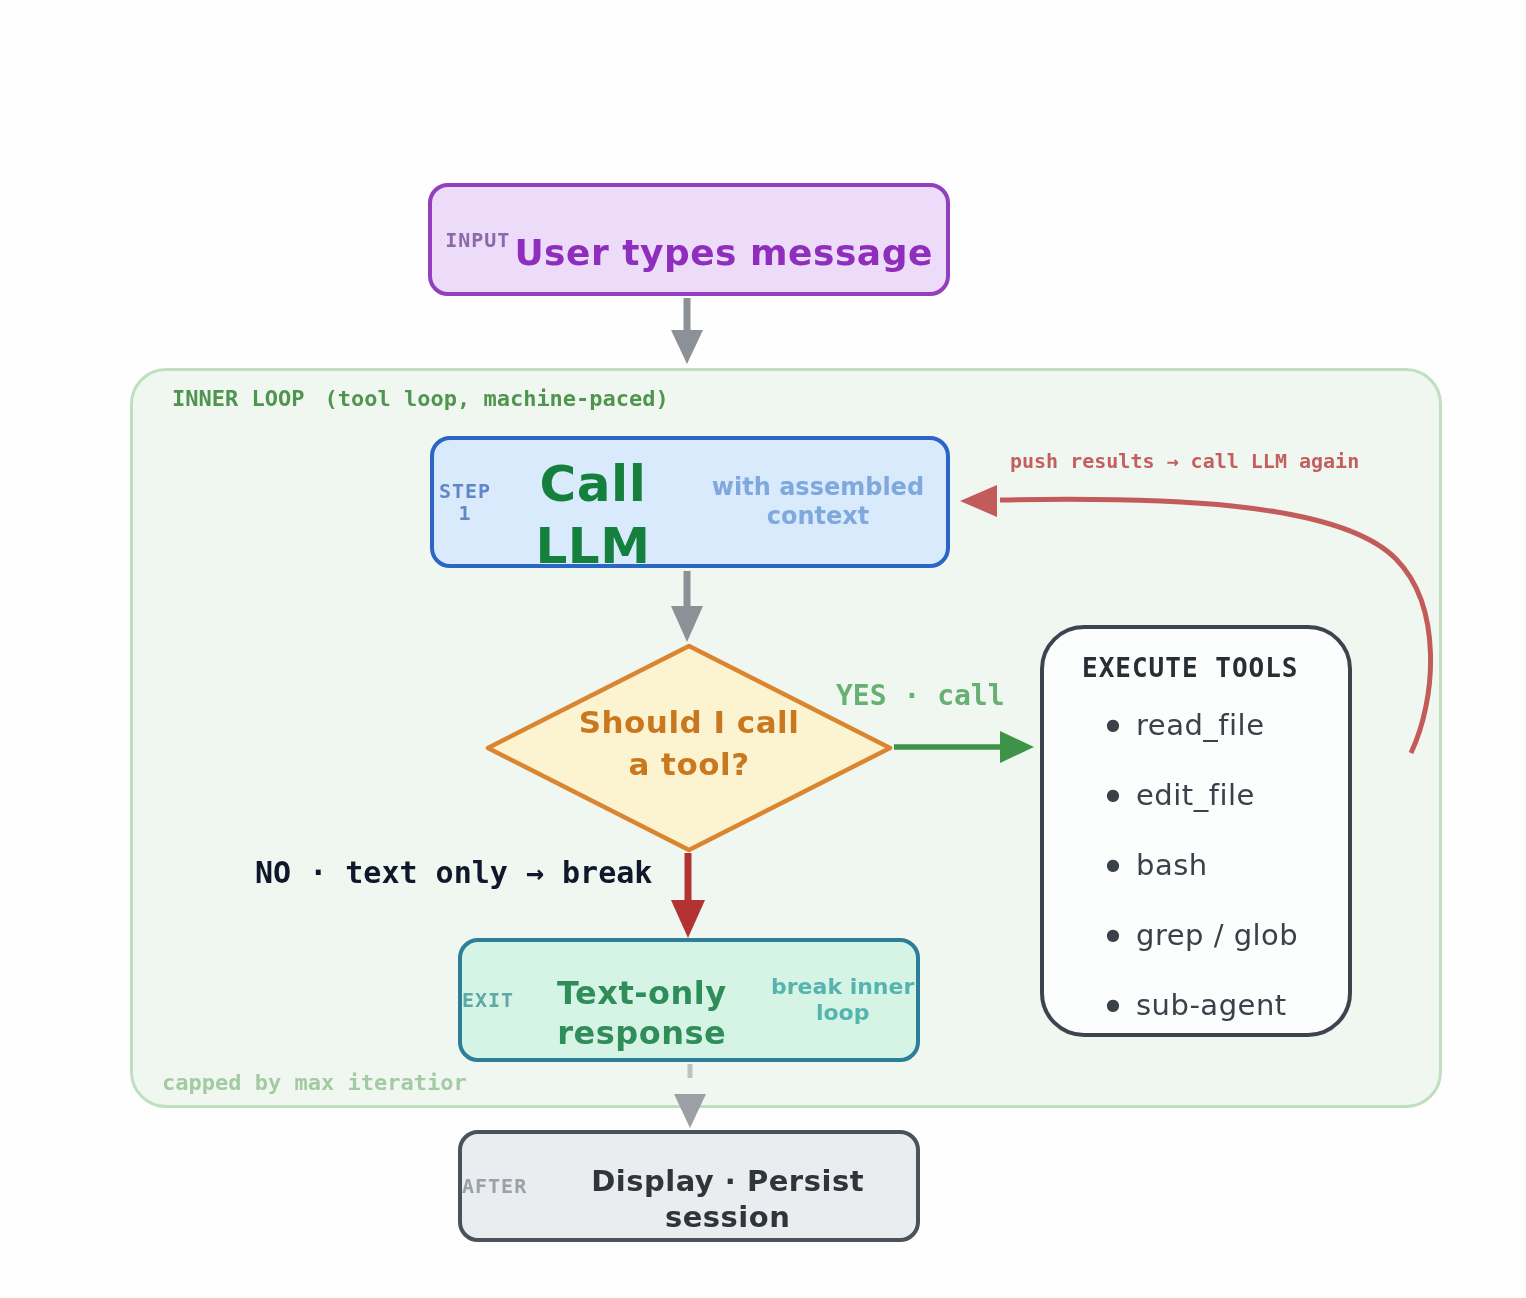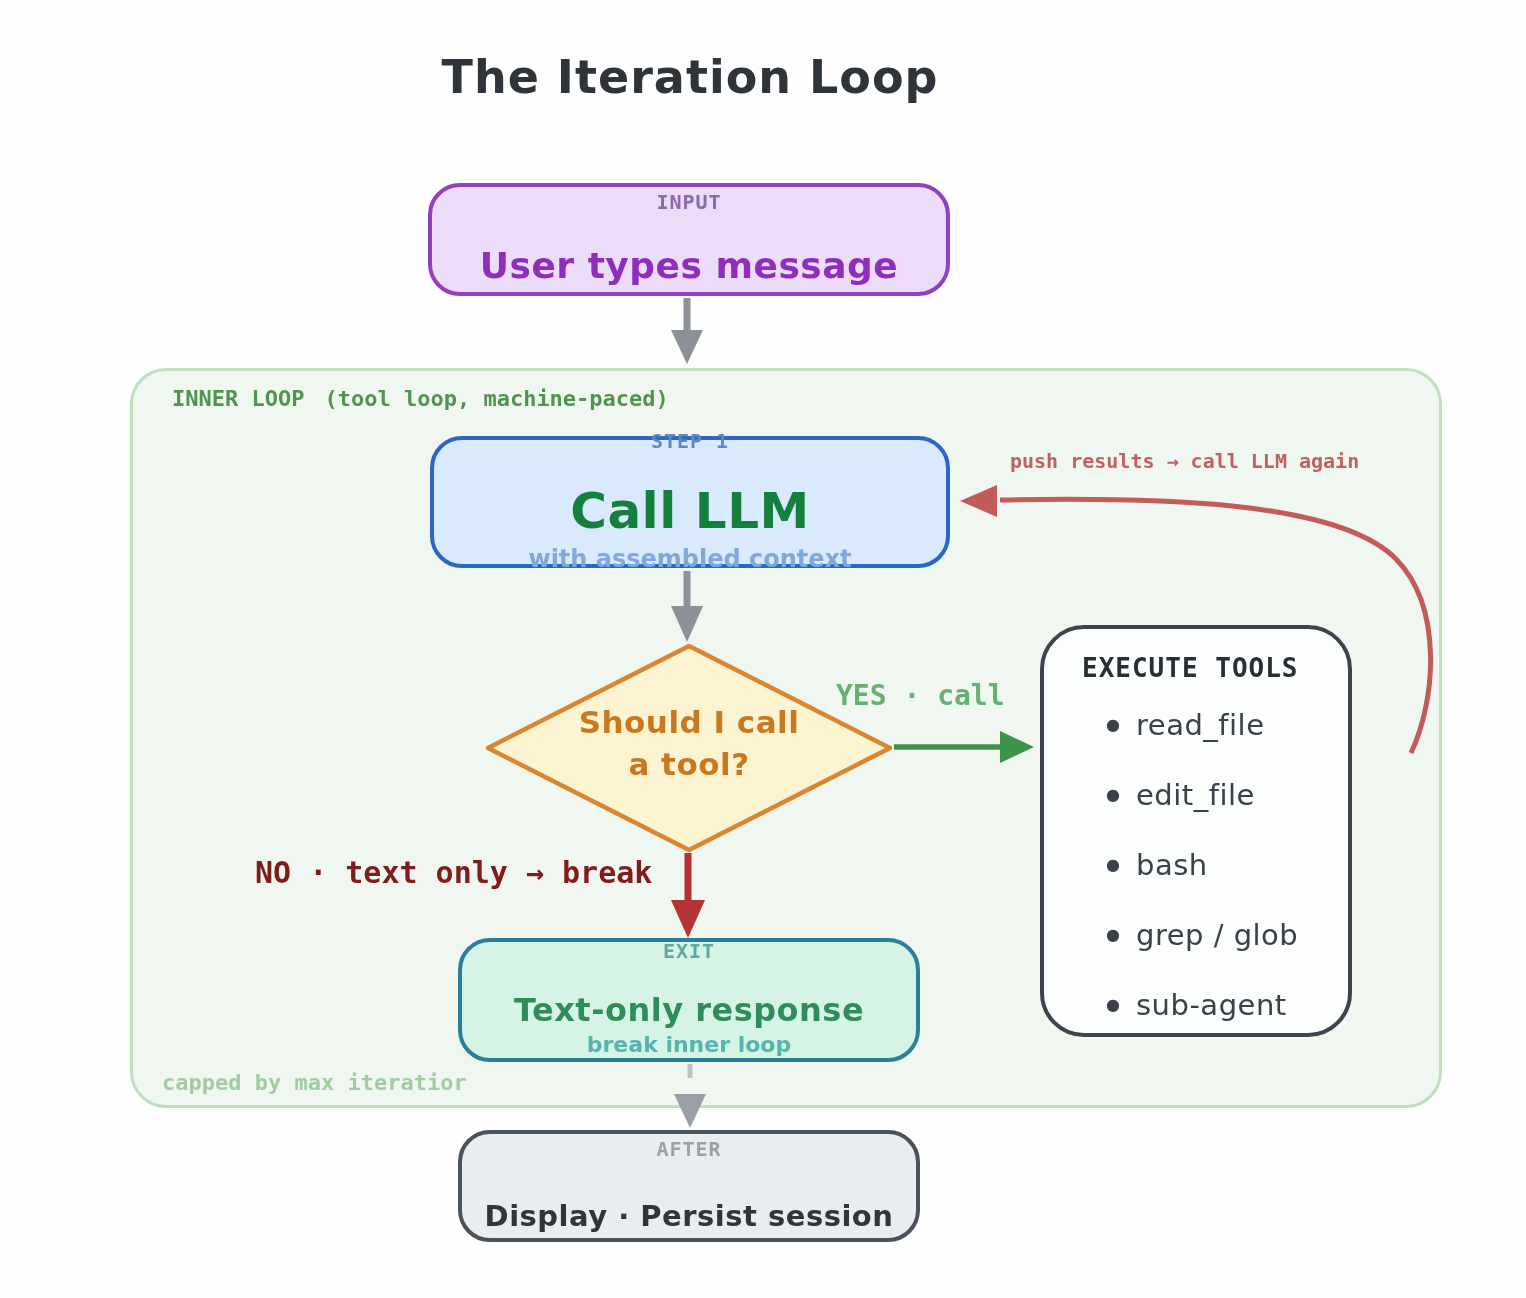--- a/index.html
+++ b/index.html
@@ -23,22 +23,22 @@
   }
   .loop-header .sub{margin-left:20px;}
   .loop-footnote{
     position:absolute;left:162px;top:1070px;
     font-family:"DejaVu Sans Mono", monospace;font-size:22px;font-weight:bold;color:#a3cba3;
   }
   
   .connectors{position:absolute;left:0;top:0;width:1526px;height:1298px;pointer-events:none;}
   
   .node{
-    position:absolute;box-sizing:border-box;display:flex;flex-direction:column;
-    align-items:center;justify-content:center;text-align:center;border-radius:32px;
+    position:absolute;box-sizing:border-box;display:flex;flex-direction:row;
+    align-items:center;justify-content:center;text-align:center;border-radius:20px;
   }
   .kicker{
     font-family:"DejaVu Sans Mono", monospace;font-size:20px;font-weight:bold;letter-spacing:1px;
     line-height:1.1;
   }
   .node-main{font-weight:bold;letter-spacing:0.5px;line-height:1.25;margin-top:26px;}
   .node-sub{font-weight:bold;line-height:1.2;}
 
   .node-input{left:428px;top:183px;width:522px;height:113px;background:#ecdcfa;border:4.5px solid #9340bf;gap:4px;}
   .node-input .kicker{color:#8a6aa8;}
@@ -76,21 +76,21 @@
   .node-exit .node-main{font-size:32px;color:#2f8d5a;}
   .node-exit .node-sub{font-size:22px;color:#55b4ae;}
 
   .node-after{left:458px;top:1130px;width:462px;height:112px;background:#e9edf0;border:4.5px solid #4c525a;gap:12px;}
   .node-after .kicker{color:#9aa1a8;}
   .node-after .node-main{font-size:29px;color:#2f353b;}
 
   
   .edge-label{position:absolute;font-family:"DejaVu Sans Mono", monospace;font-weight:bold;white-space:nowrap;}
   .yes-label{left:836px;top:679px;font-size:28px;color:#68b071;}
-  .no-label{left:255px;top:855px;font-size:30px;color:#7f1d1d;}
+  .no-label{left:255px;top:855px;font-size:30px;color:#0f172a;}
   .loop-label{left:1010px;top:449px;font-size:20px;color:#c35f5f;}
 </style>
 </head>
 <body>
 
 <div class="canvas">
 
   <div class="inner-loop"></div>
 
   <svg class="connectors" viewBox="0 0 1526 1298">
@@ -121,21 +121,20 @@
       <path d="M 1411 753 C 1436 700 1443 607 1396 559 C 1338 500 1155 497 1000 500" fill="none" stroke="#c25b59" stroke-width="5"></path>
       <polygon points="997,485 997,517 960,501" fill="#c25b59"></polygon>
     </g>
 
     <g>
       <line x1="690" y1="1064" x2="690" y2="1092" stroke="#bcc1c5" stroke-width="5" stroke-dasharray="14 14"></line>
       <polygon points="674,1094 706,1094 690,1128" fill="#9aa0a5"></polygon>
     </g>
   </svg>
 
-  <div class="title">The Iteration Loop</div>
 
   <div class="loop-header">
     <span>INNER LOOP</span><span class="sub">(tool loop, machine-paced)</span>
   </div>
   <div class="loop-footnote">capped by max iteratior</div>
 
   <div class="node node-input">
     <div class="kicker">INPUT</div>
     <div class="node-main">User types message</div>
   </div>

